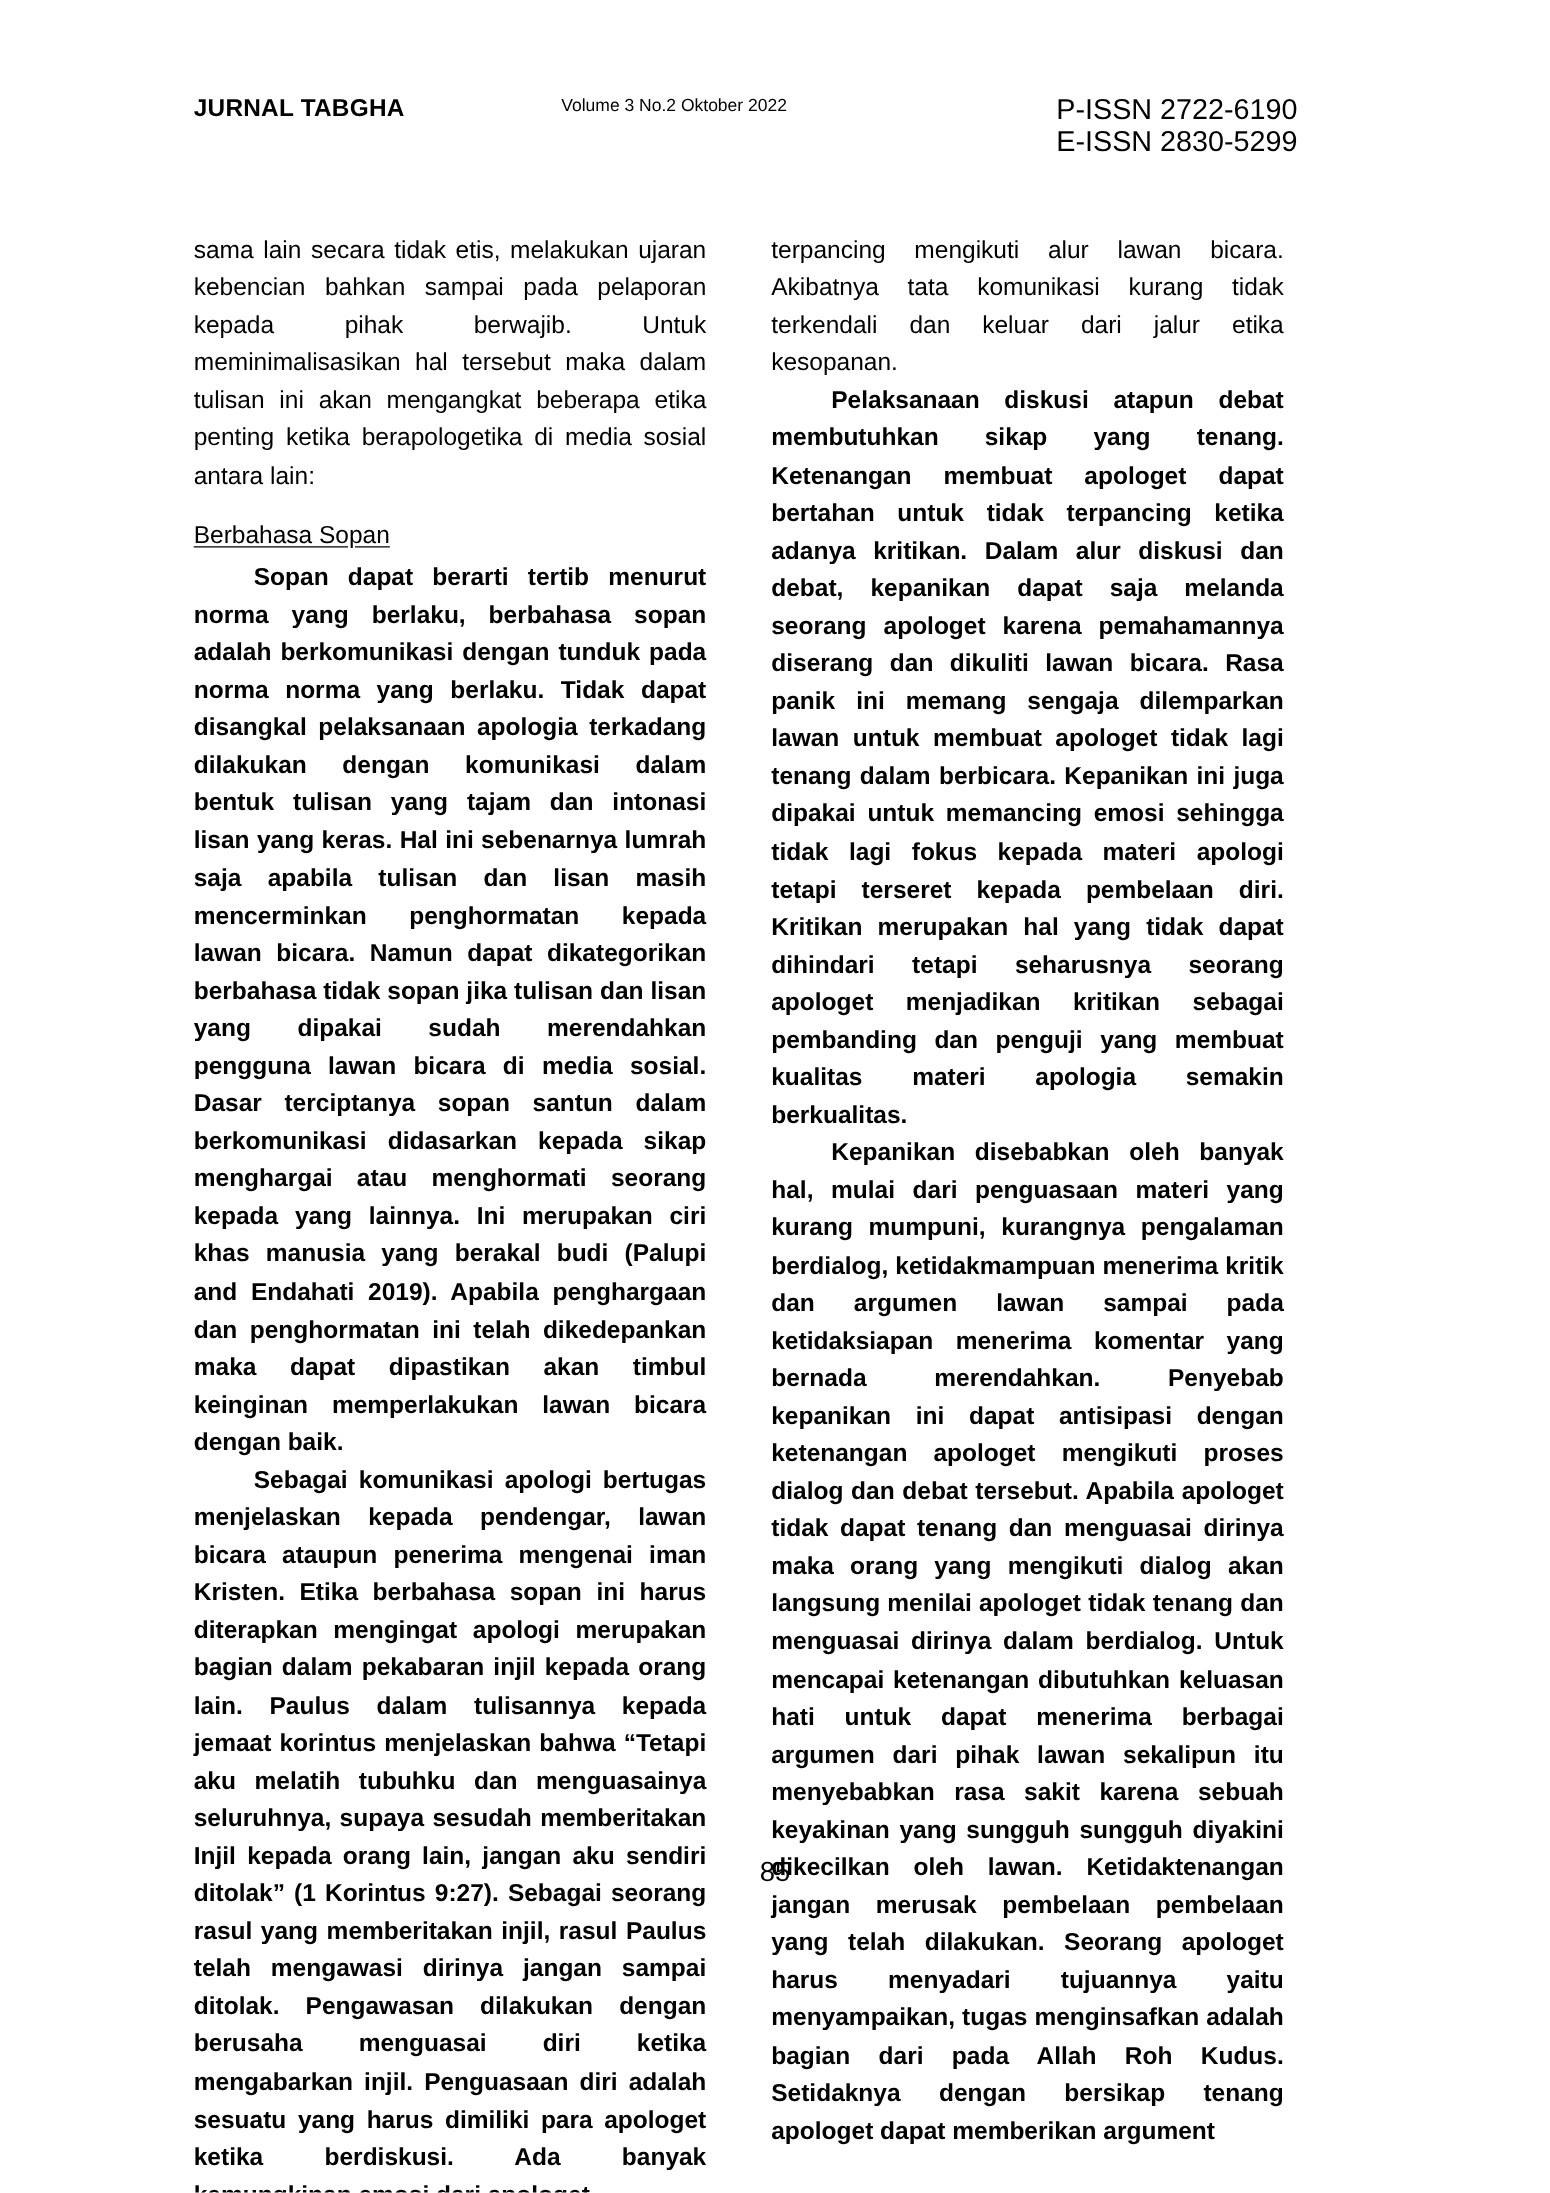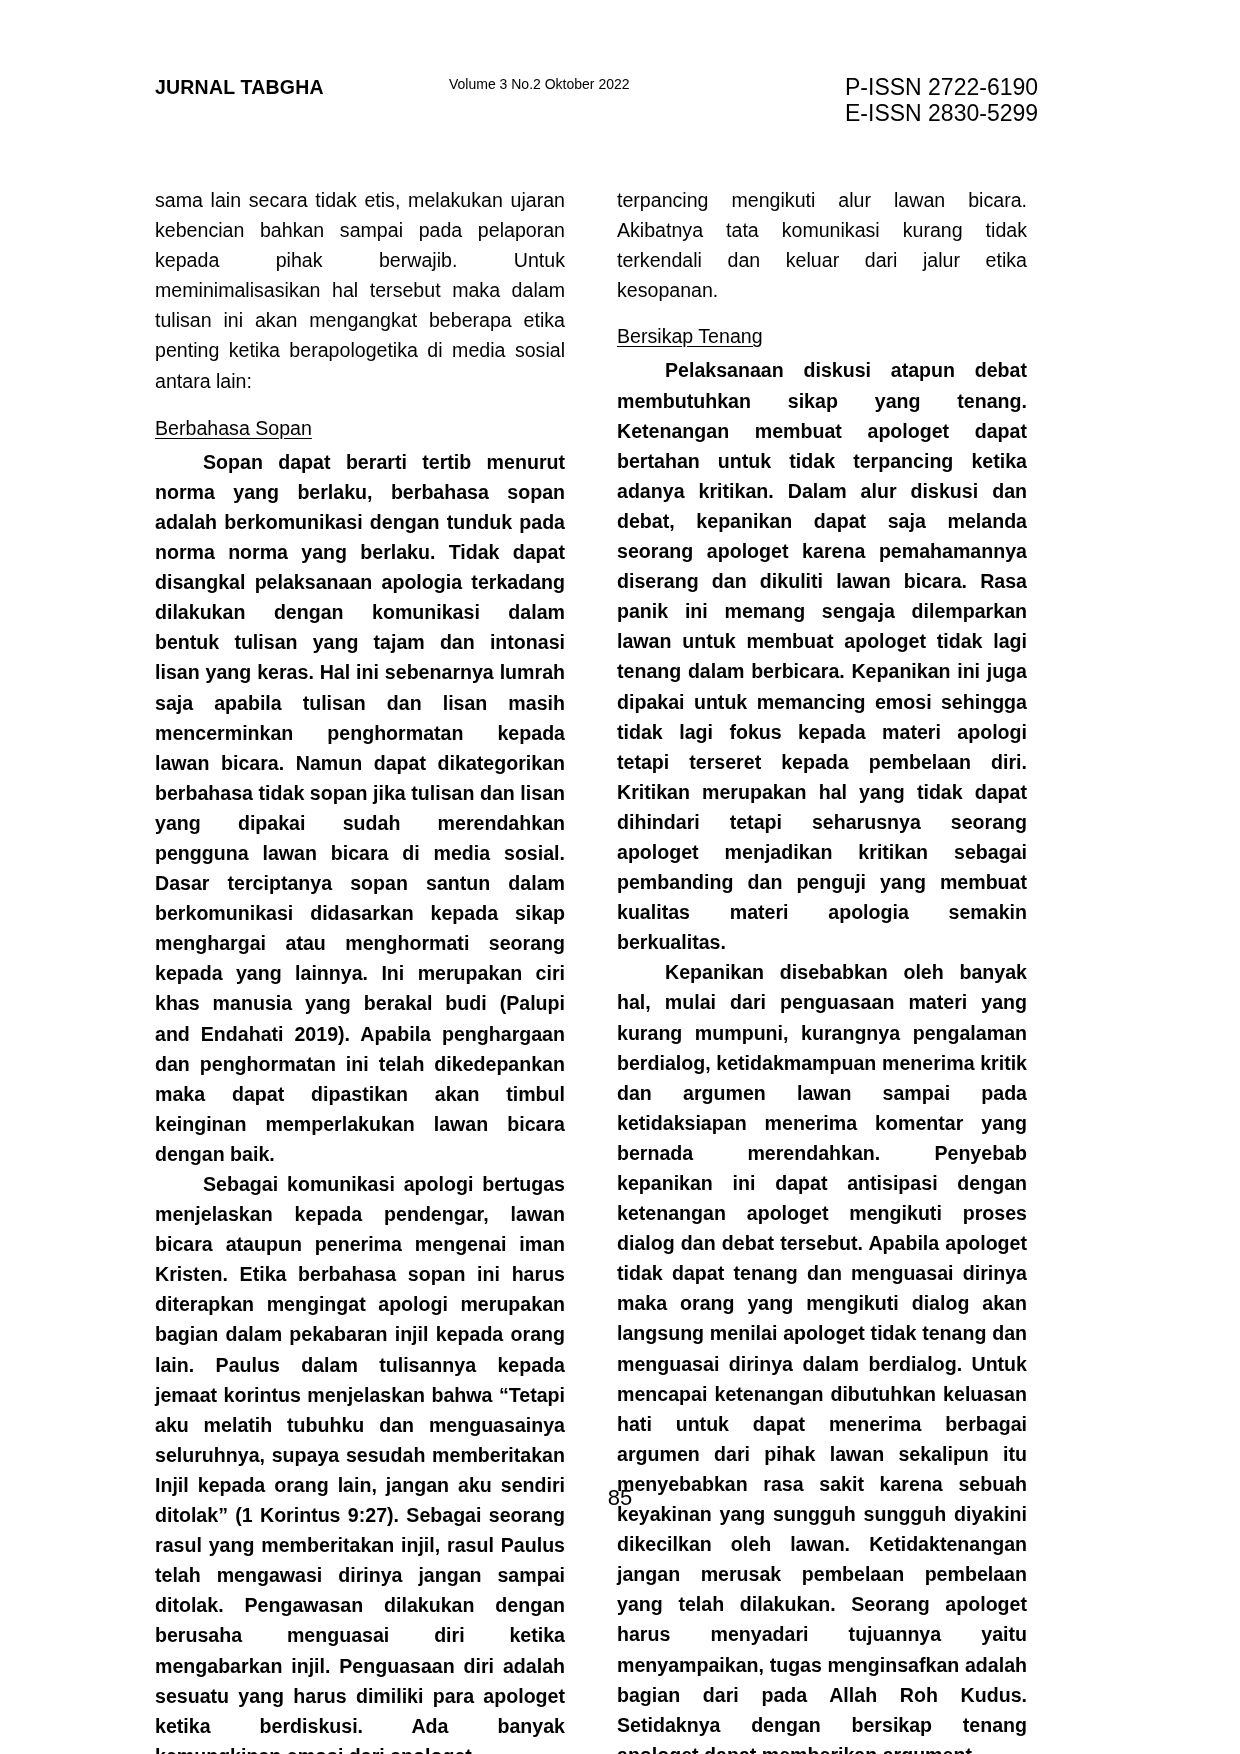--- a/index.html
+++ b/index.html
@@ -134,21 +134,20 @@
       <h3 class="section-head">Berbahasa Sopan</h3>
 
       <p class="body-par indent">Sopan dapat berarti tertib menurut norma yang berlaku, berbahasa sopan adalah berkomunikasi dengan tunduk pada norma norma yang berlaku. Tidak dapat disangkal pelaksanaan apologia terkadang dilakukan dengan komunikasi dalam bentuk tulisan yang tajam dan intonasi lisan yang keras. Hal ini sebenarnya lumrah saja apabila tulisan dan lisan masih mencerminkan penghormatan kepada lawan bicara. Namun dapat dikategorikan berbahasa tidak sopan jika tulisan dan lisan yang dipakai sudah merendahkan pengguna lawan bicara di media sosial. Dasar terciptanya sopan santun dalam berkomunikasi didasarkan kepada sikap menghargai atau menghormati seorang kepada yang lainnya. Ini merupakan ciri khas manusia yang berakal budi (Palupi and Endahati 2019). Apabila penghargaan dan penghormatan ini telah dikedepankan maka dapat dipastikan akan timbul keinginan memperlakukan lawan bicara dengan baik.</p>
 
       <p class="body-par indent">Sebagai komunikasi apologi bertugas menjelaskan kepada pendengar, lawan bicara ataupun penerima mengenai iman Kristen. Etika berbahasa sopan ini harus diterapkan mengingat apologi merupakan bagian dalam pekabaran injil kepada orang lain. Paulus dalam tulisannya kepada jemaat korintus menjelaskan bahwa “Tetapi aku melatih tubuhku dan menguasainya seluruhnya, supaya sesudah memberitakan Injil kepada orang lain, jangan aku sendiri ditolak” (1 Korintus 9:27). Sebagai seorang rasul yang memberitakan injil, rasul Paulus telah mengawasi dirinya jangan sampai ditolak. Pengawasan dilakukan dengan berusaha menguasai diri ketika mengabarkan injil. Penguasaan diri adalah sesuatu yang harus dimiliki para apologet ketika berdiskusi. Ada banyak kemungkinan emosi dari apologet</p>
     </div>
 
     <div class="col col-right">
       <p class="body-par">terpancing mengikuti alur lawan bicara. Akibatnya tata komunikasi kurang tidak terkendali dan keluar dari jalur etika kesopanan.</p>
 
-      <h3 class="section-head tight-top">Bersikap Tenang</h3>
 
       <p class="body-par indent">Pelaksanaan diskusi atapun debat membutuhkan sikap yang tenang. Ketenangan membuat apologet dapat bertahan untuk tidak terpancing ketika adanya kritikan. Dalam alur diskusi dan debat, kepanikan dapat saja melanda seorang apologet karena pemahamannya diserang dan dikuliti lawan bicara. Rasa panik ini memang sengaja dilemparkan lawan untuk membuat apologet tidak lagi tenang dalam berbicara. Kepanikan ini juga dipakai untuk memancing emosi sehingga tidak lagi fokus kepada materi apologi tetapi terseret kepada pembelaan diri. Kritikan merupakan hal yang tidak dapat dihindari tetapi seharusnya seorang apologet menjadikan kritikan sebagai pembanding dan penguji yang membuat kualitas materi apologia semakin berkualitas.</p>
 
       <p class="body-par indent">Kepanikan disebabkan oleh banyak hal, mulai dari penguasaan materi yang kurang mumpuni, kurangnya pengalaman berdialog, ketidakmampuan menerima kritik dan argumen lawan sampai pada ketidaksiapan menerima komentar yang bernada merendahkan. Penyebab kepanikan ini dapat antisipasi dengan ketenangan apologet mengikuti proses dialog dan debat tersebut. Apabila apologet tidak dapat tenang dan menguasai dirinya maka orang yang mengikuti dialog akan langsung menilai apologet tidak tenang dan menguasai dirinya dalam berdialog. Untuk mencapai ketenangan dibutuhkan keluasan hati untuk dapat menerima berbagai argumen dari pihak lawan sekalipun itu menyebabkan rasa sakit karena sebuah keyakinan yang sungguh sungguh diyakini dikecilkan oleh lawan. Ketidaktenangan jangan merusak pembelaan pembelaan yang telah dilakukan. Seorang apologet harus menyadari tujuannya yaitu menyampaikan, tugas menginsafkan adalah bagian dari pada Allah Roh Kudus. Setidaknya dengan bersikap tenang apologet dapat memberikan argument</p>
     </div>
 
   </div>
 
   <div class="footer">
     <span>85</span>

